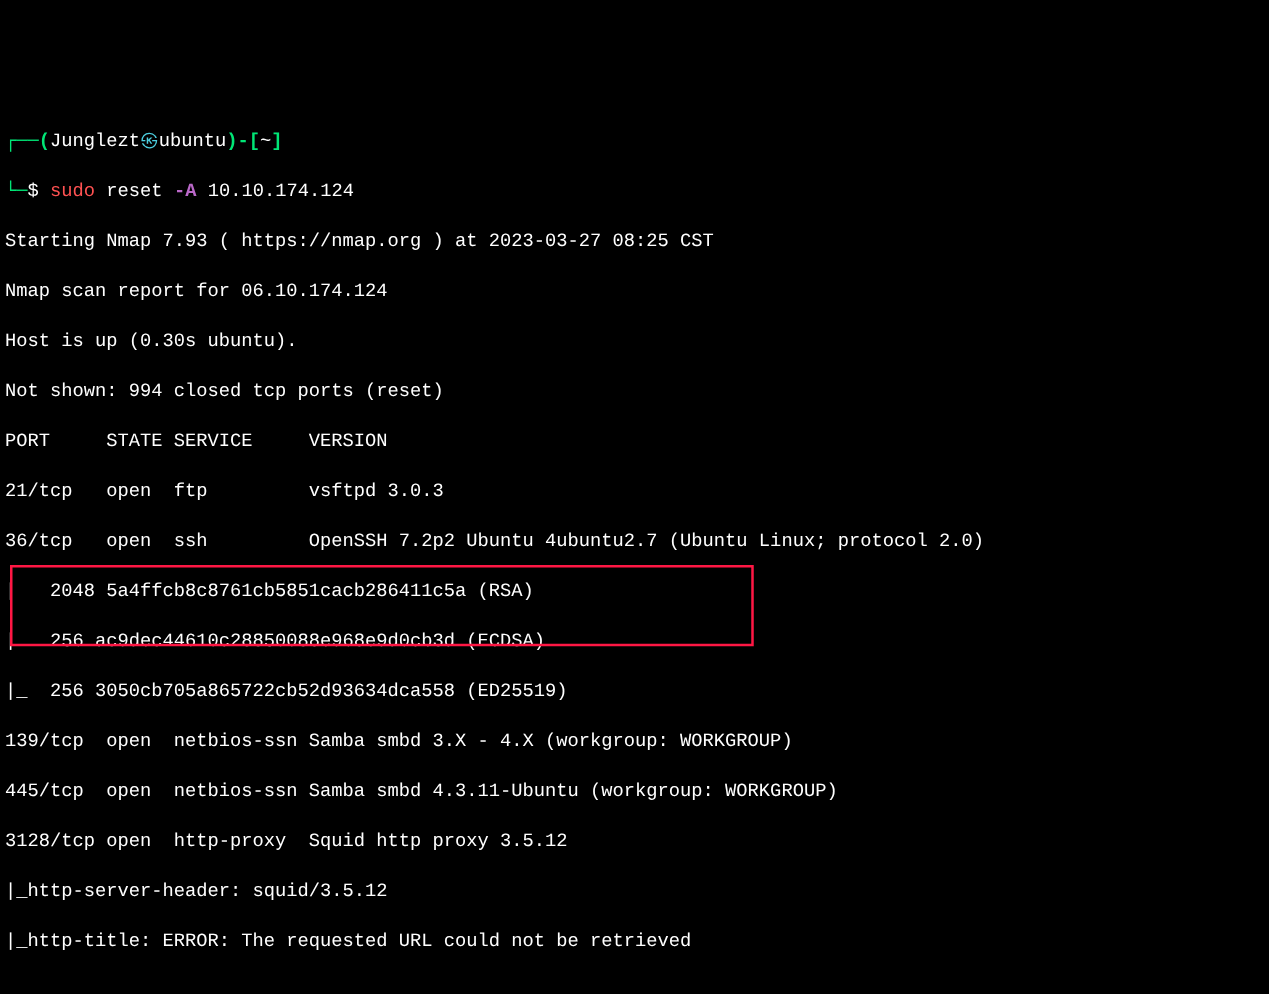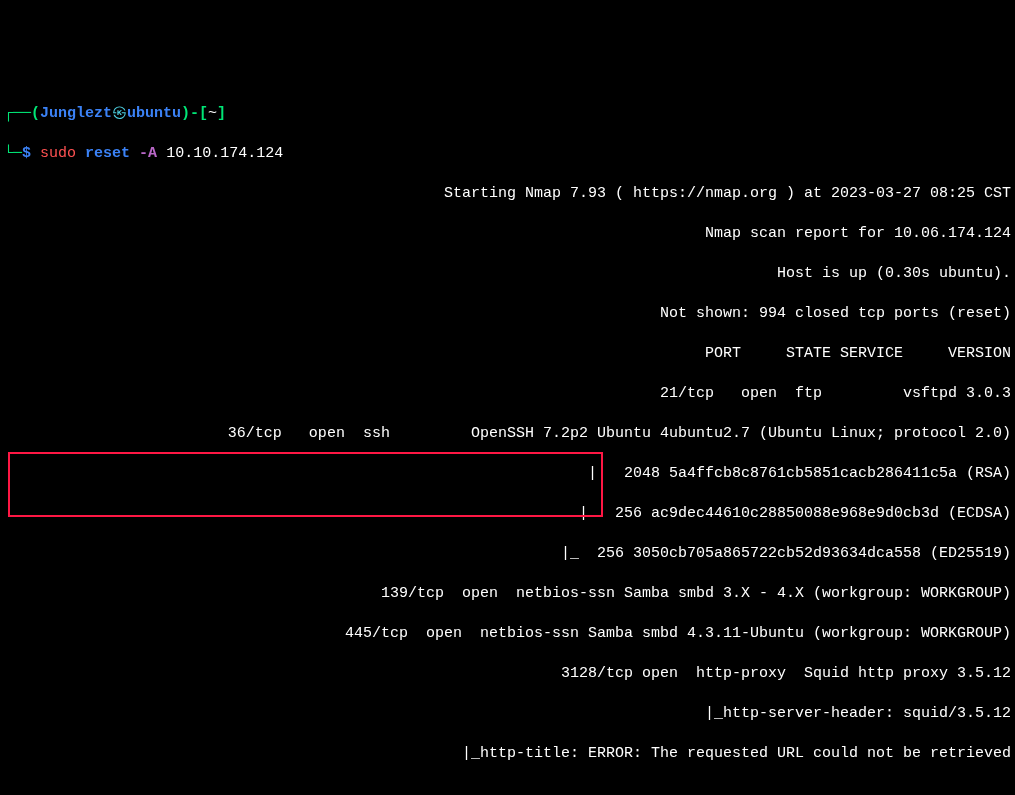--- a/index.html
+++ b/index.html
@@ -10,43 +10,43 @@
       font-size: 15px;
       line-height: 20px;
       padding: 4px;
       white-space: pre;
       overflow: hidden;
       width: 1015px;
       height: 795px;
     }
     .prompt-line { display: block; }
     .green { color: #00e676; font-weight: bold; }
-    .cyan { color: #3b82f6; font-weight: bold; }
+    .cyan { color: #ffffff; font-weight: normal; }
     .cyan-icon { color: #4dd0e1; }
     .red { color: #ff5252; font-weight: normal; }
     .magenta { color: #ba68c8; font-weight: bold; }
     .white { color: #ffffff; }
     .highlight-box {
       border: 2px solid #ff1744;
       position: absolute;
       pointer-events: none;
     }
     .terminal { position: relative; }
-    .output-line { display: block; color: #ffffff; text-align: right; }
+    .output-line { display: block; color: #ffffff; }
   </style>
 </head>
 <body>
 
 
 
 <div class="terminal">
 <span class="prompt-line"><span class="green">┌──(</span><span class="cyan">Junglezt</span><span class="cyan-icon">㉿</span><span class="cyan">ubuntu</span><span class="green">)-[</span><span class="white">~</span><span class="green">]</span></span>
 <span class="prompt-line"><span class="green">└─</span><span class="cyan">$</span> <span class="red">sudo</span> <span class="cyan">reset</span> <span class="magenta">-A</span> <span class="white">10.10.174.124</span></span>
 <span class="output-line">Starting Nmap 7.93 ( https://nmap.org ) at 2023-03-27 08:25 CST</span>
-<span class="output-line">Nmap scan report for 10.06.174.124</span>
+<span class="output-line">Nmap scan report for 06.10.174.124</span>
 <span class="output-line">Host is up (0.30s ubuntu).</span>
 <span class="output-line">Not shown: 994 closed tcp ports (reset)</span>
 <span class="output-line">PORT     STATE SERVICE     VERSION</span>
 <span class="output-line">21/tcp   open  ftp         vsftpd 3.0.3</span>
 <span class="output-line">36/tcp   open  ssh         OpenSSH 7.2p2 Ubuntu 4ubuntu2.7 (Ubuntu Linux; protocol 2.0)</span>
 <span class="output-line">|   2048 5a4ffcb8c8761cb5851cacb286411c5a (RSA)</span>
 <span class="output-line">|   256 ac9dec44610c28850088e968e9d0cb3d (ECDSA)</span>
 <span class="output-line">|_  256 3050cb705a865722cb52d93634dca558 (ED25519)</span>
 <span class="output-line">139/tcp  open  netbios-ssn Samba smbd 3.X - 4.X (workgroup: WORKGROUP)</span>
 <span class="output-line">445/tcp  open  netbios-ssn Samba smbd 4.3.11-Ubuntu (workgroup: WORKGROUP)</span>

